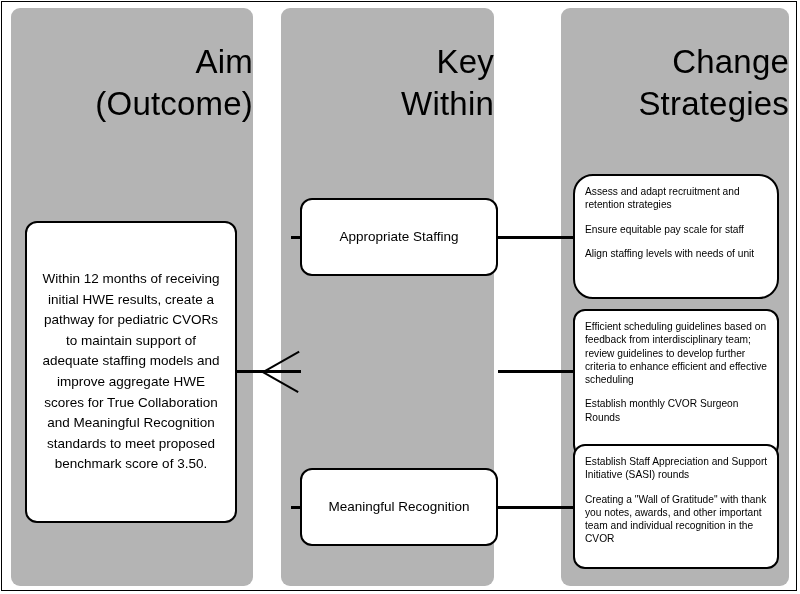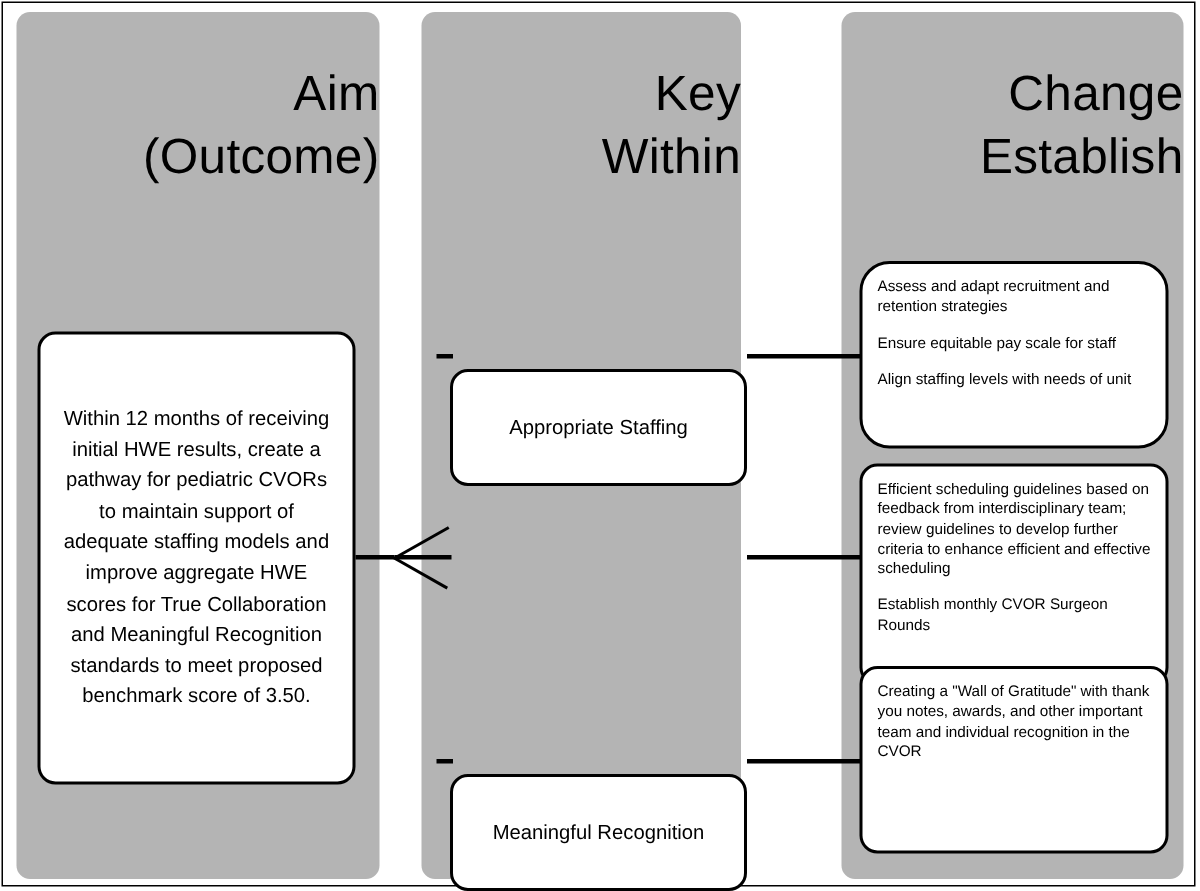--- a/index.html
+++ b/index.html
@@ -75,21 +75,20 @@
 
   
   .driver-box {
     left: 300px;
     width: 198px;
     height: 78px;
     display: flex;
     align-items: center;
     justify-content: center;
     padding: 4px 8px;
-    margin-top: 48px;
   }
   .driver-1 { top: 198px; }
   .driver-2 { top: 333px; }
   .driver-3 { top: 468px; }
   .driver-text {
     text-align: center;
     font-size: 13.5px;
     line-height: 1.4;
     color: #000000;
   }
@@ -143,21 +142,21 @@
   <div class="column col-key">
     <div class="col-title">
       <div>Key</div>
       <div>Within</div>
     </div>
   </div>
 
   <div class="column col-chg">
     <div class="col-title">
       <div>Change</div>
-      <div>Establish</div>
+      <div>Strategies</div>
     </div>
   </div>
 
   <div class="line h-line" style="left:237px; top:370px; width:26px;"></div>
   <div class="diag" style="left:263px; top:371px; width:40.5px; transform: rotate(-29.5deg);"></div>
   <div class="line h-line" style="left:263px; top:370px; width:38px;"></div>
   <div class="diag" style="left:263px; top:371px; width:40.5px; transform: rotate(29.5deg);"></div>
   <div class="line h-line" style="left:291px; top:236px; width:11px;"></div>
   <div class="line h-line" style="left:291px; top:506px; width:11px;"></div>
 
@@ -181,16 +180,17 @@
     <p class="strategy-item">Ensure equitable pay scale for staff</p>
     <p class="strategy-item">Align staffing levels with needs of unit</p>
   </div>
 
   <div class="whitebox strategy-box strategy-2">
     <p class="strategy-item">Efficient scheduling guidelines based on feedback from interdisciplinary team; review guidelines to develop further criteria to enhance efficient and effective scheduling</p>
     <p class="strategy-item">Establish monthly CVOR Surgeon Rounds</p>
   </div>
 
   <div class="whitebox strategy-box strategy-3">
+    <p class="strategy-item">Establish Staff Appreciation and Support Initiative (SASI) rounds</p>
     <p class="strategy-item">Creating a "Wall of Gratitude" with thank you notes, awards, and other important team and individual recognition in the CVOR</p>
   </div>
 
 </div>
 
 </body></html>

